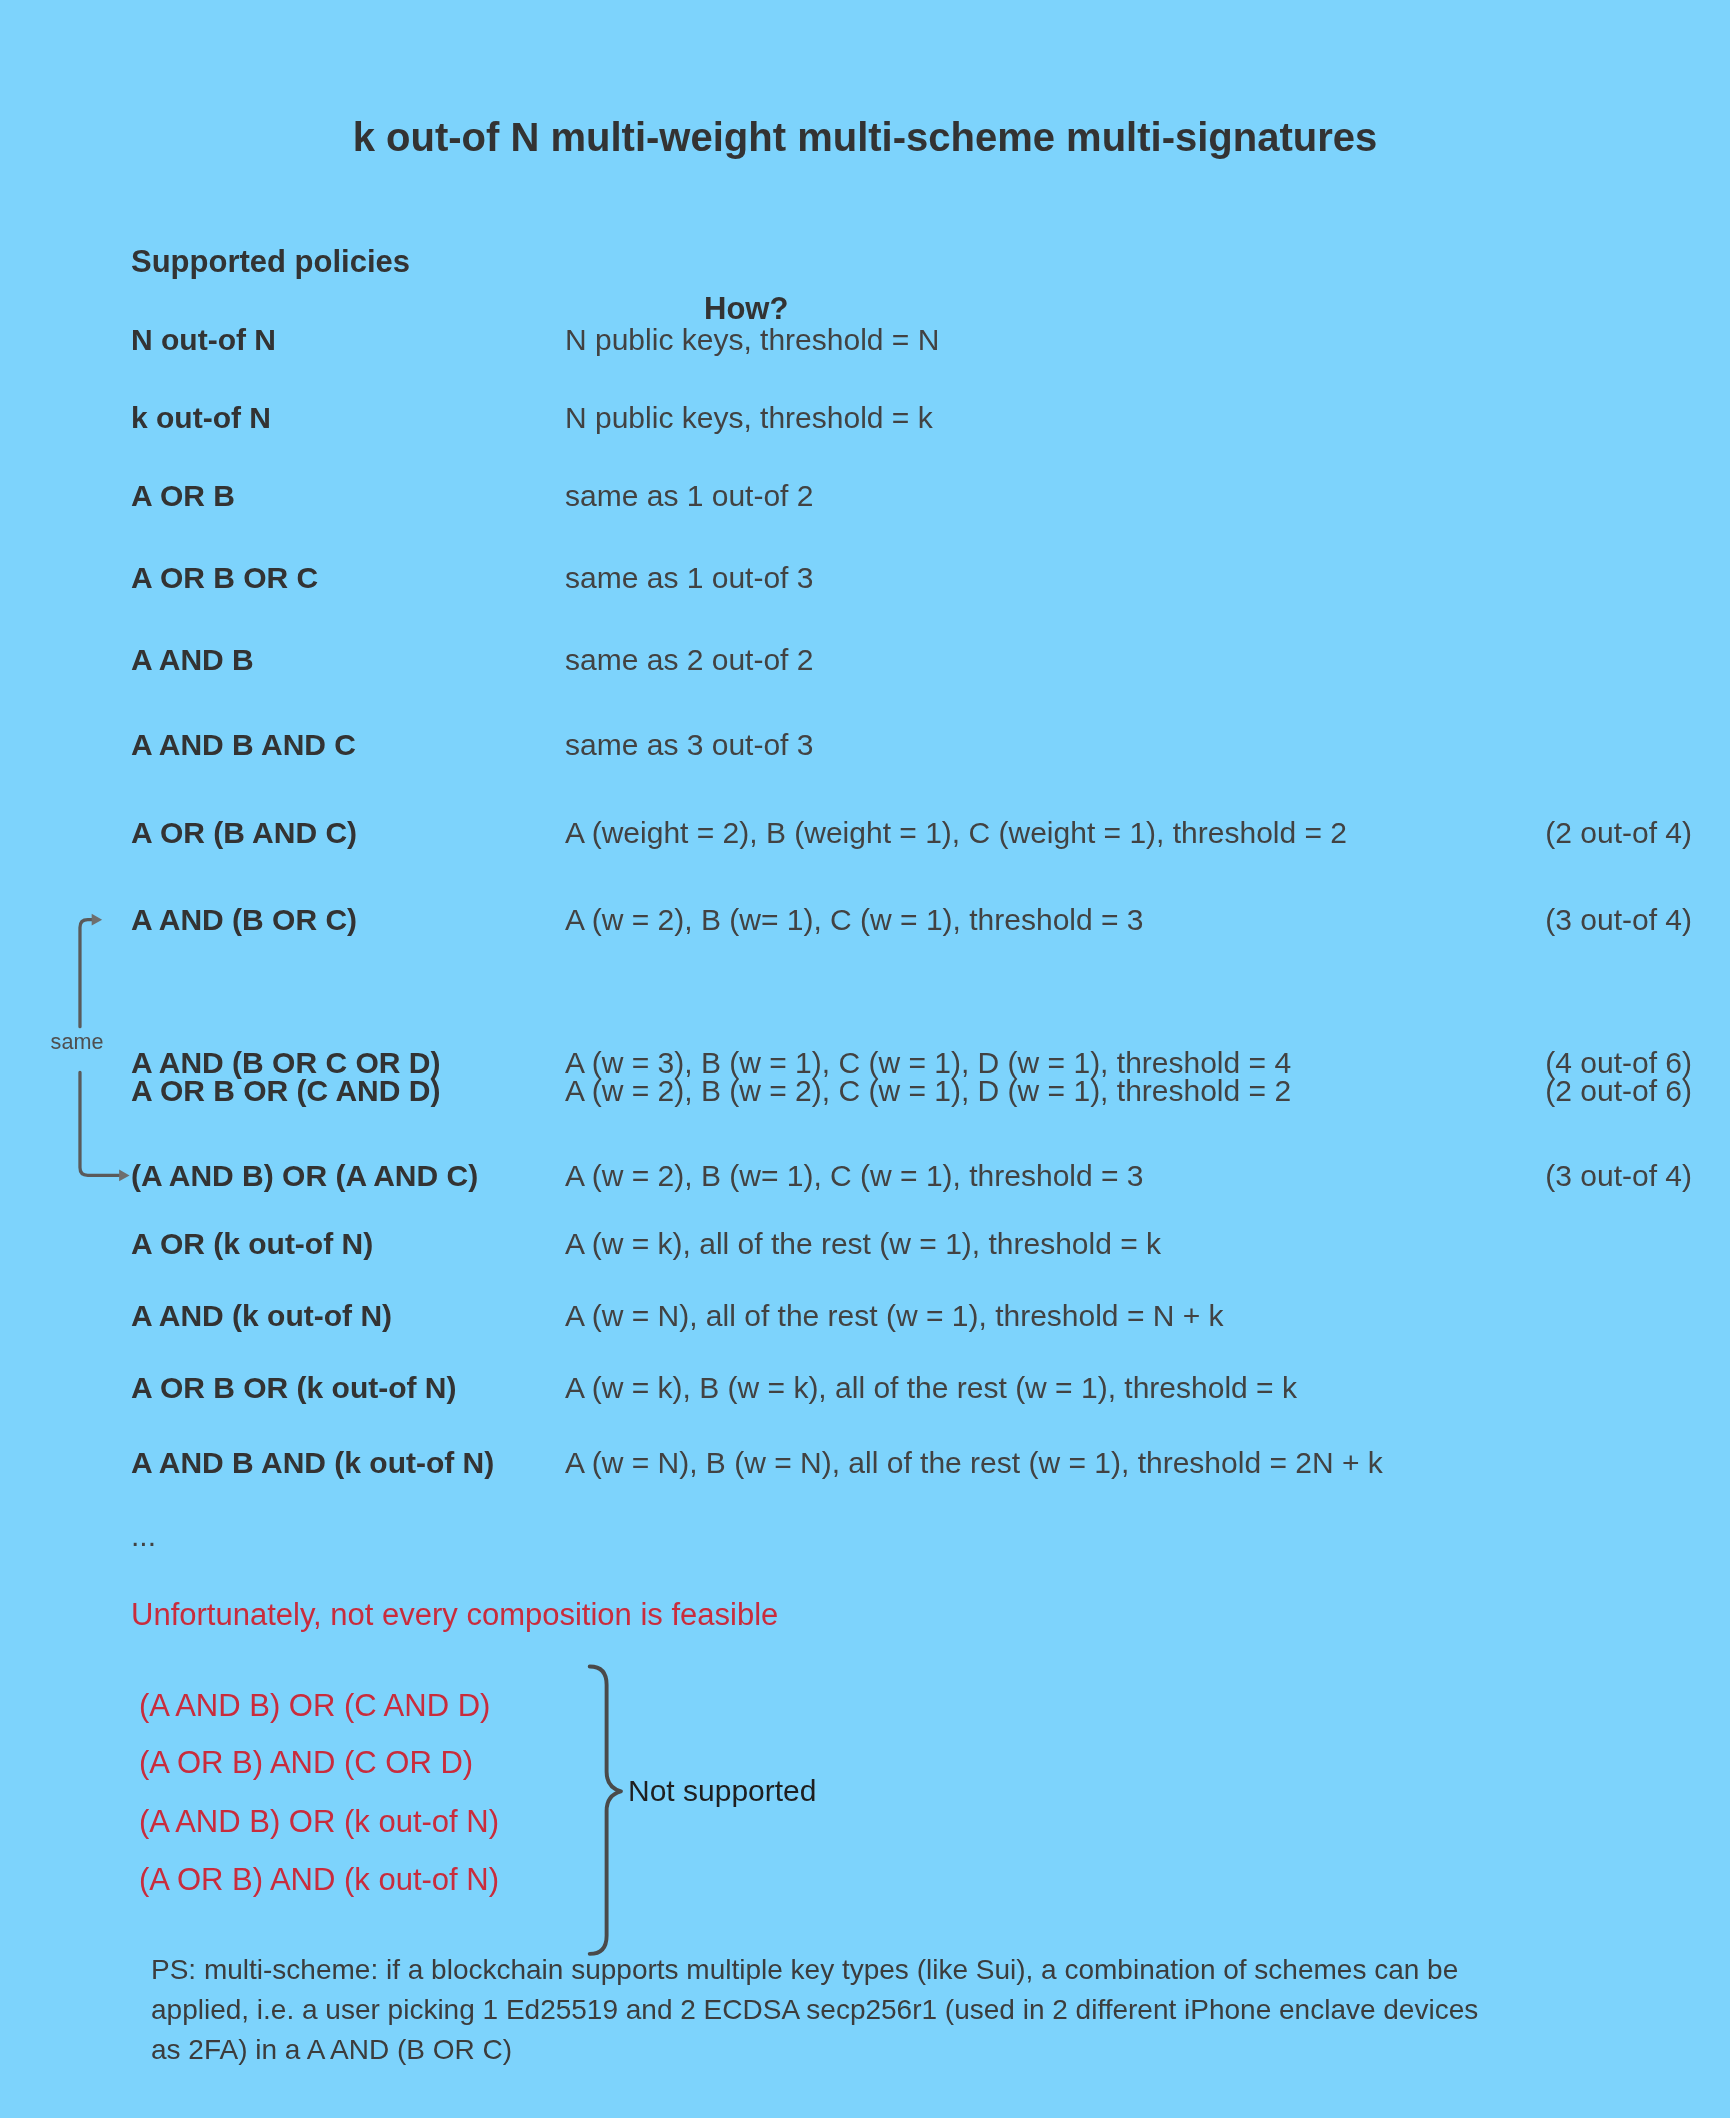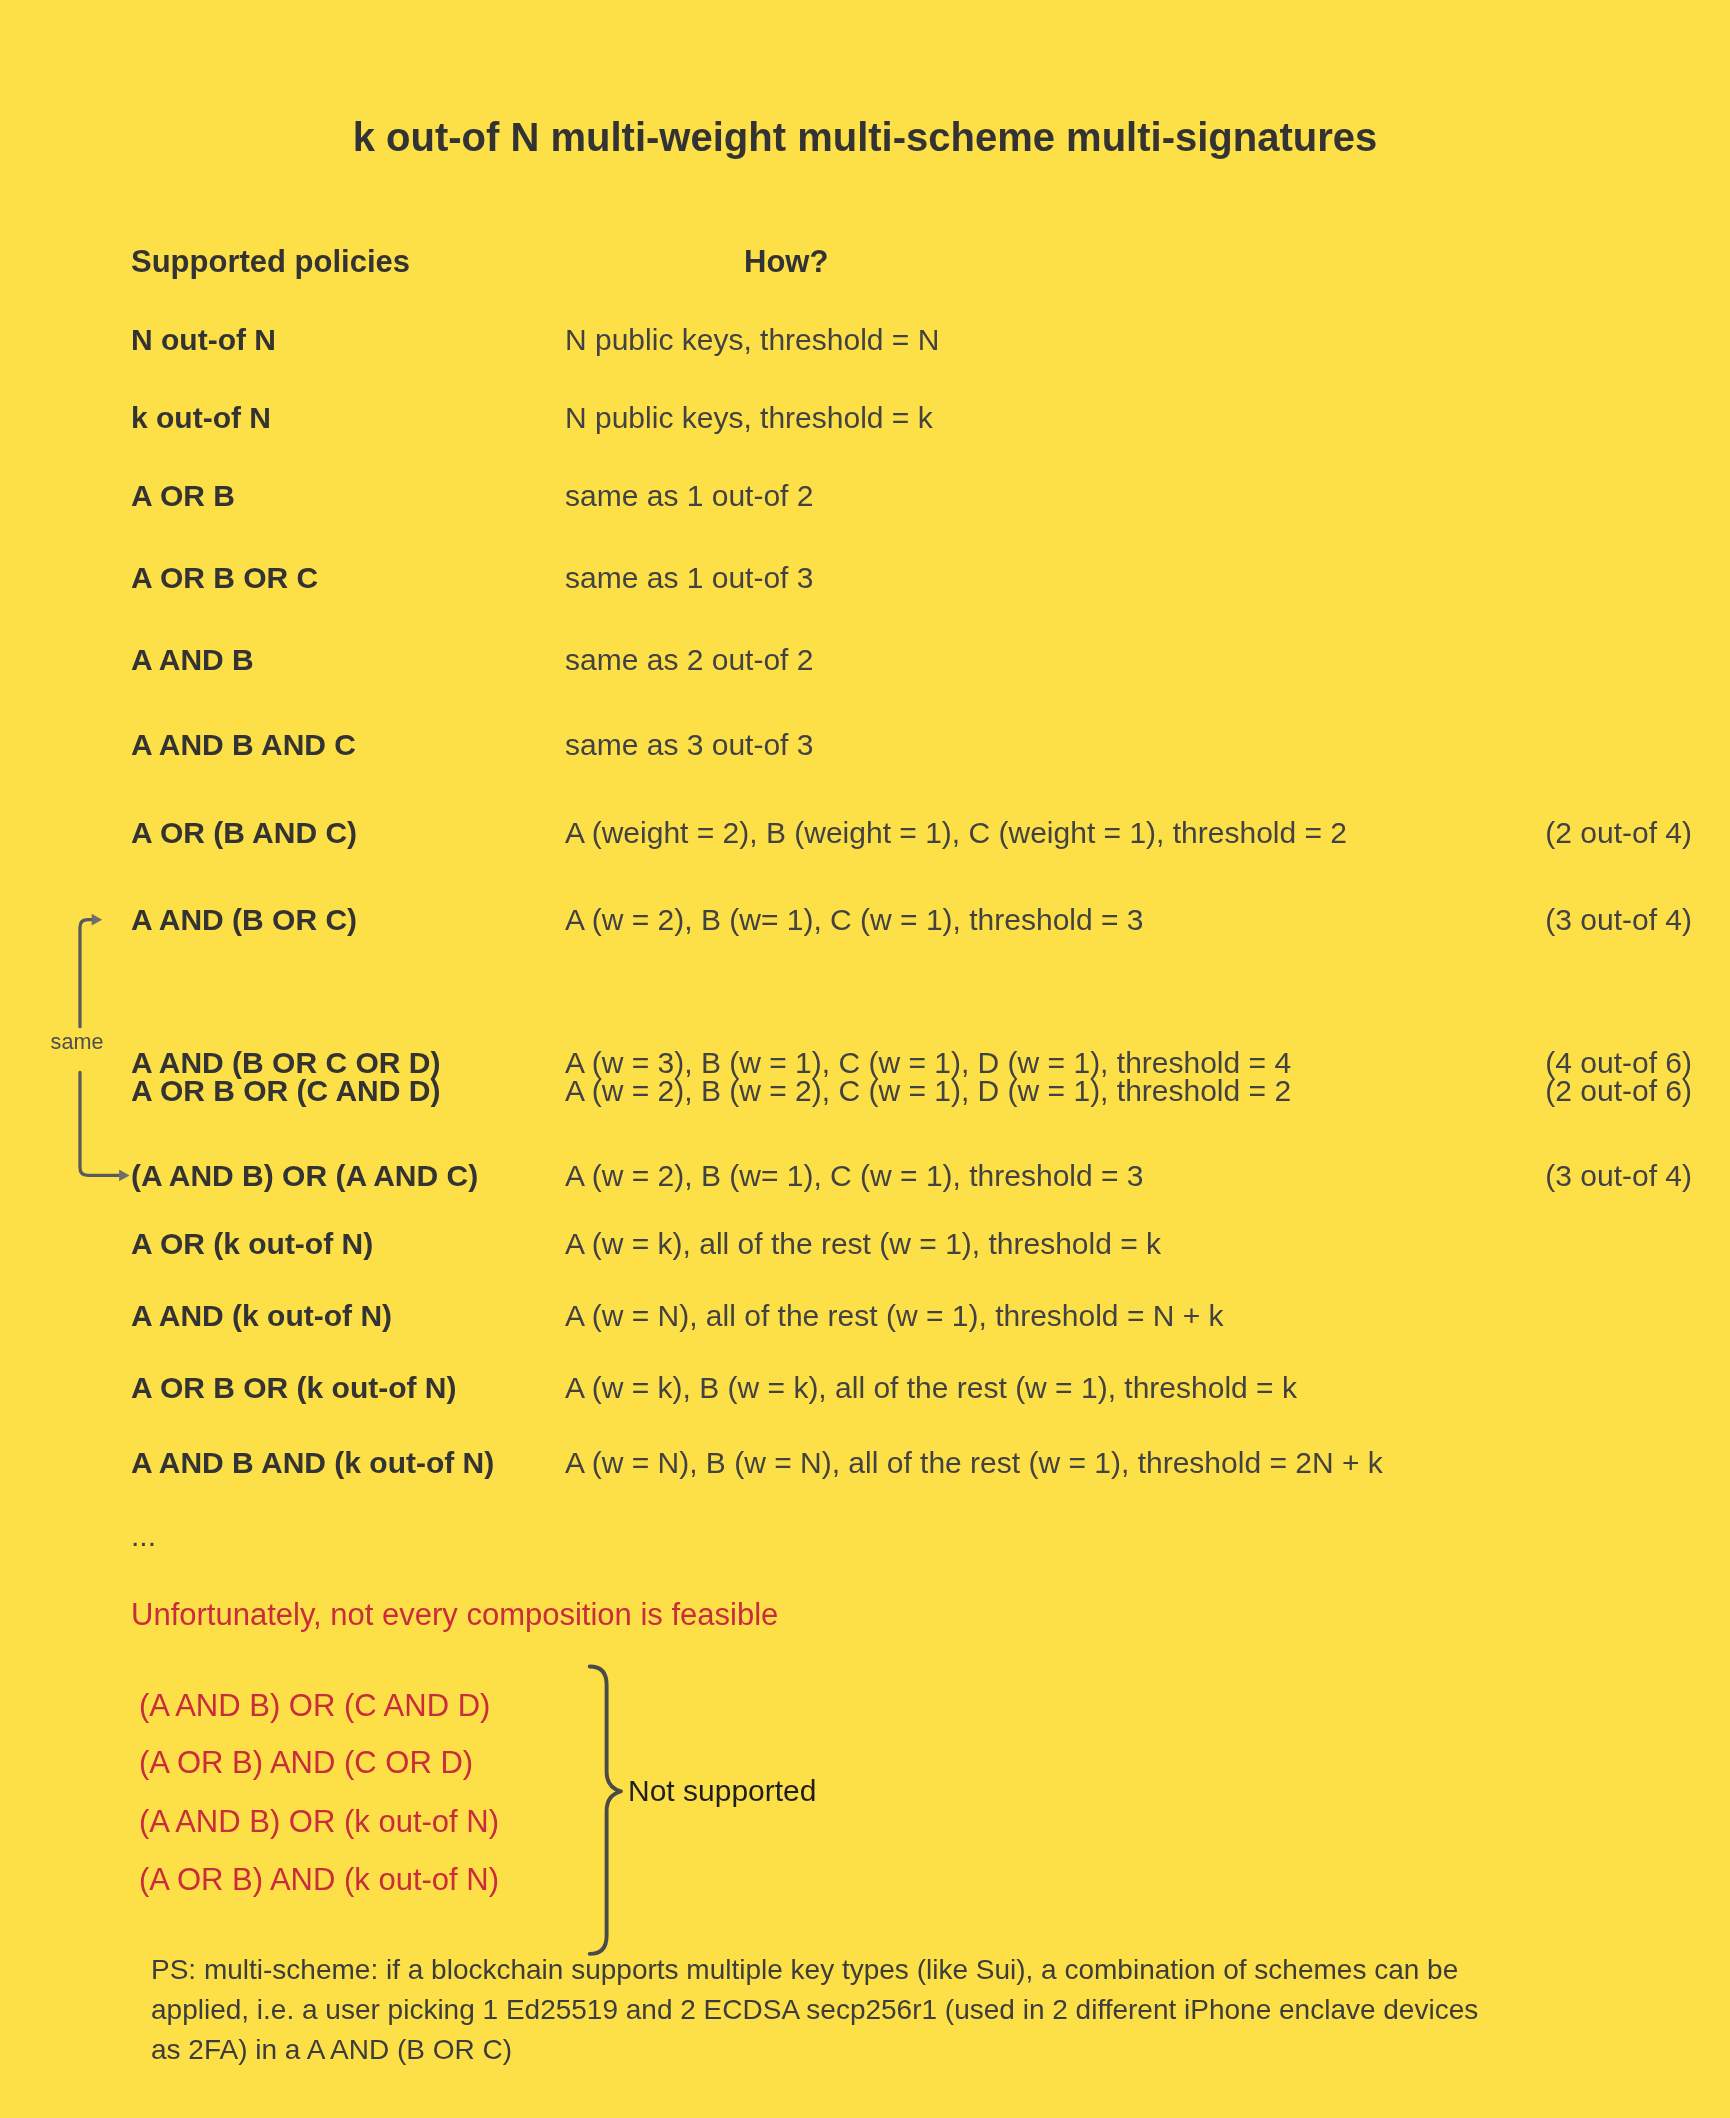--- a/index.html
+++ b/index.html
@@ -1,26 +1,26 @@
 <!DOCTYPE html>
 <html style="font-size:10.4px"><head>
 <meta charset="utf-8">
 <style>
   html,body { margin:0; padding:0; background:#ffffff; }
   .page {
-    position:relative; width:1730px; height:2119px; background:#fde047;
+    position:relative; width:1730px; height:2119px; background:#7dd3fc;
     font-family:"Liberation Sans", sans-serif; overflow:hidden; color:#424242;
   }
   .page-title {
     position:absolute; top:115px; left:0; width:100%; text-align:center;
     font-size:40px; font-weight:700; color:#333333; letter-spacing:0px;
   }
   .col-hdr { position:absolute; top:244px; font-size:31px; font-weight:700; color:#333333; }
   .col-hdr.policies { left:131px; }
-  .col-hdr.how { left:744px; }
+  .col-hdr.how { left:704px;margin-top:47px; }
 
   .prow {
     position:absolute; left:131px; width:1561px; display:flex; align-items:center;
     font-size:30px; line-height:34px; color:#424242; white-space:nowrap;
   }
   .prow .policy { flex:0 0 434px; width:434px; font-weight:700; color:#333333; }
   .prow .how { flex:1 1 auto; }
   .prow .note { flex:0 0 auto; text-align:right; }
 
   .ellipsis-row { position:absolute; left:131px; top:1519px; font-size:30px; color:#424242; }

